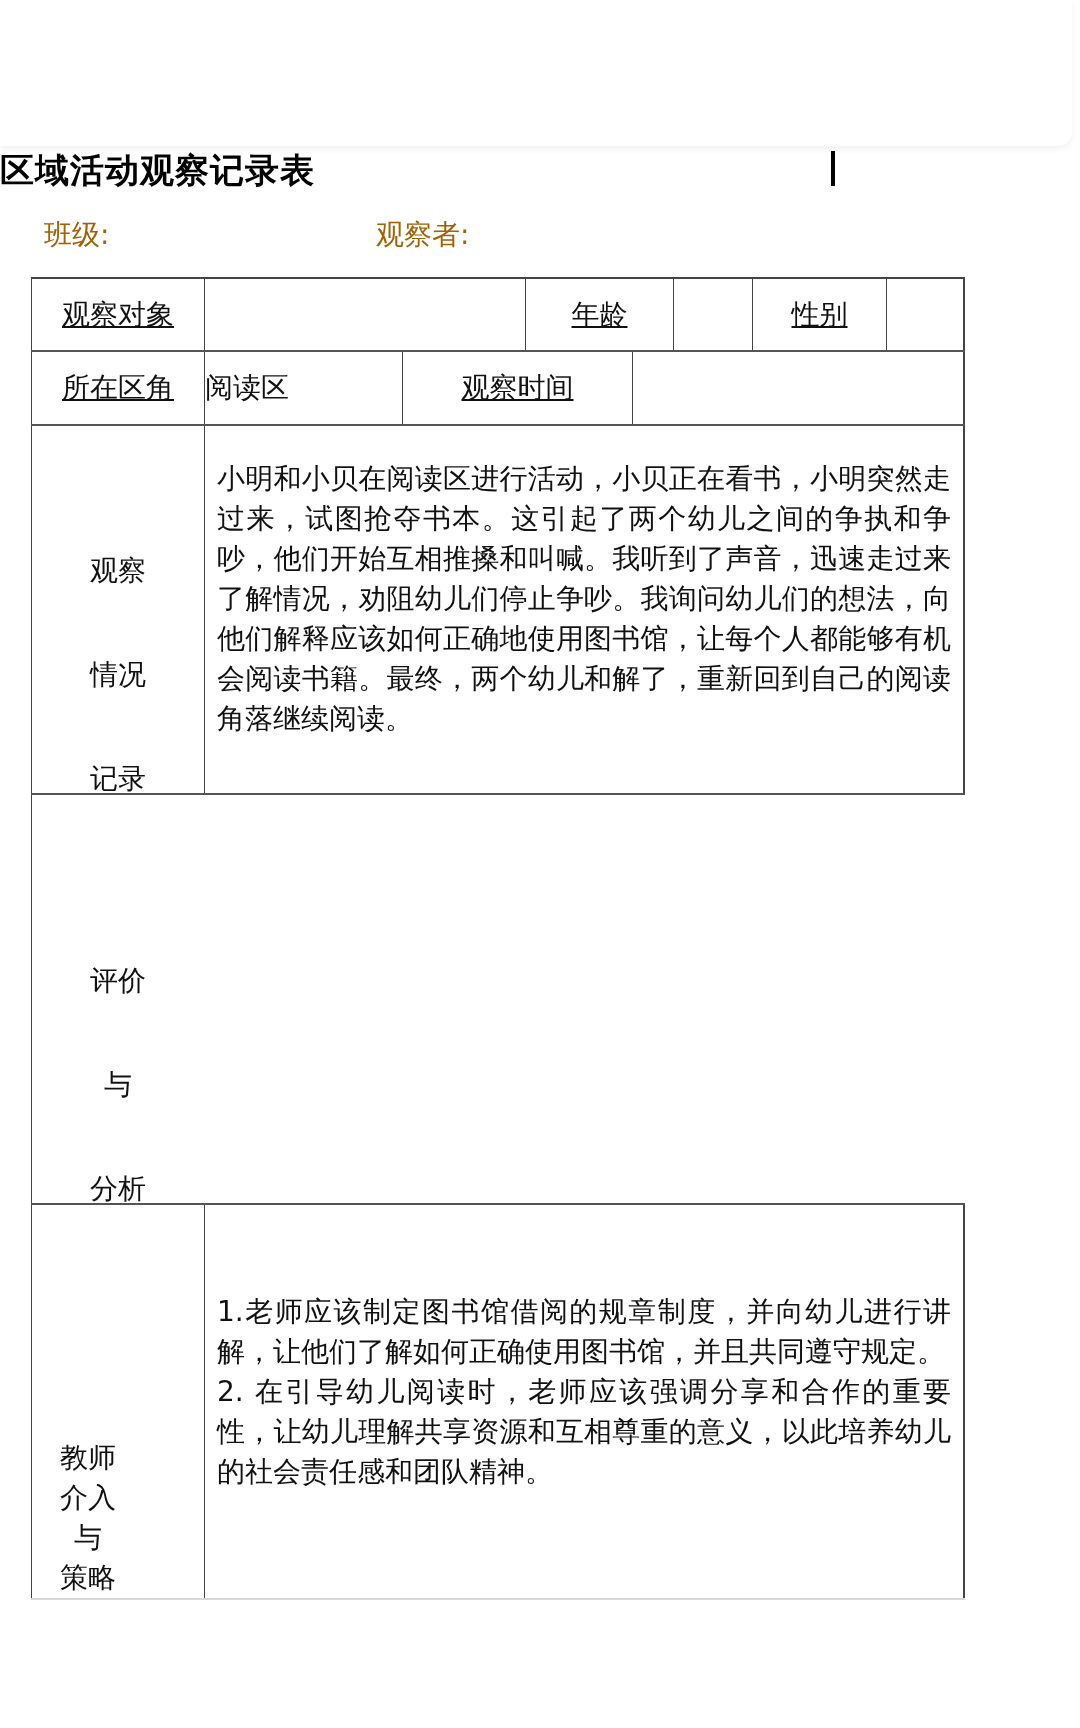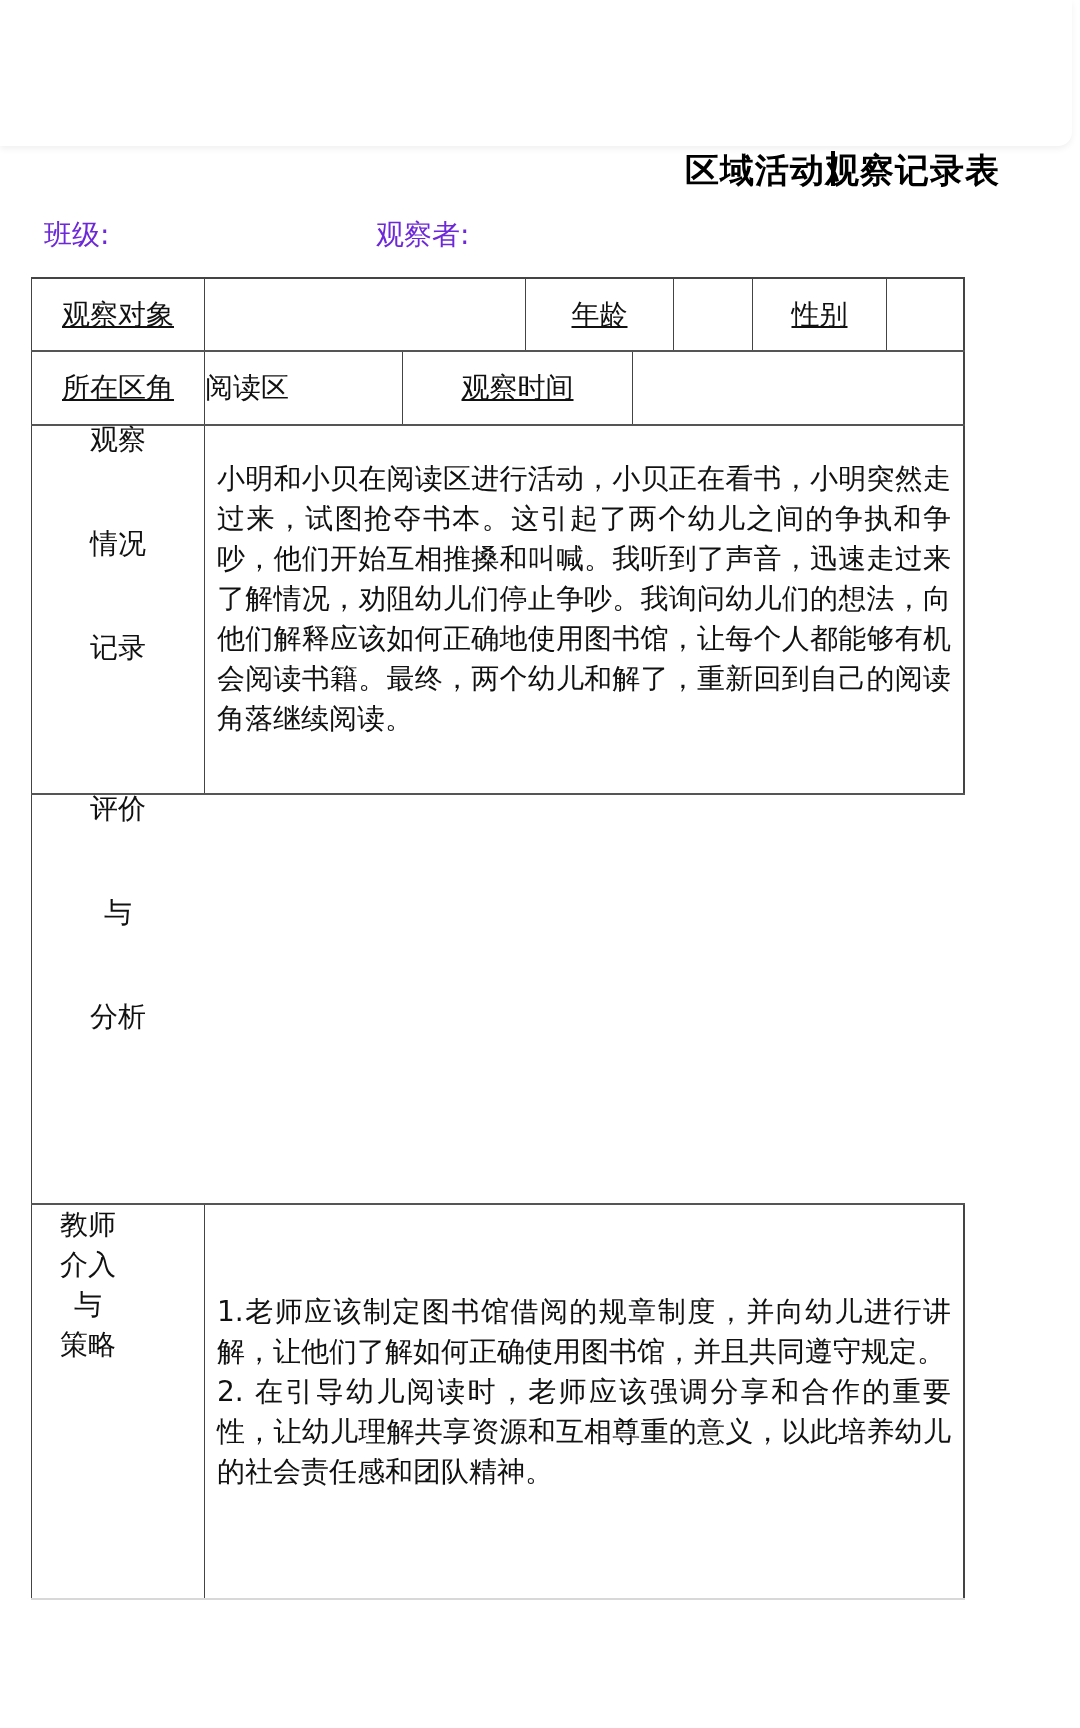--- a/index.html
+++ b/index.html
@@ -23,39 +23,39 @@
       background: #ffffff;
       border-bottom-right-radius: 14px;
       box-shadow: 0 3px 6px rgba(0,0,0,0.06);
       z-index: 2;
     }
     .doc-title {
       position: absolute;
       left: 0;
       top: 148px;
       width: 1000px;
-      text-align: right;
+      text-align: left;
       font-size: 34px;
       font-weight: bold;
       letter-spacing: 1px;
       color: #000;
     }
     .text-cursor {
       position: absolute;
       left: 831px;
       top: 151px;
       width: 4px;
       height: 35px;
       background: #000;
     }
     .meta-line {
       position: absolute;
       top: 216px;
       font-size: 28px;
-      color: #6d28d9;
+      color: #a16207;
     }
     .meta-class { left: 44px; }
     .meta-observer { left: 376px; }
 
     .sheet {
       position: absolute;
       left: 31px;
       top: 277px;
       width: 934px;
       border-top: 2px solid #444;
@@ -80,21 +80,21 @@
 
     .row-1 { height: 71px; }
     .row-2 { height: 72px; }
     .row-3 { height: 367px; }
     .row-4 { height: 408px; }
     .row-5 { height: 393px; }
 
     .label-stack {
       width: 173px;
       flex-direction: column;
-      justify-content: flex-start;
+      justify-content: flex-end;
       align-items: center;
     }
     .label-stack span { display: block; line-height: 1; }
     .label-gap-80 span + span { margin-top: 76px; }
     .label-strategy {
       align-items: flex-start;
       padding-left: 28px;
     }
     .label-strategy span { line-height: 40px; }
     .label-strategy span.center-char { padding-left: 14px; }

